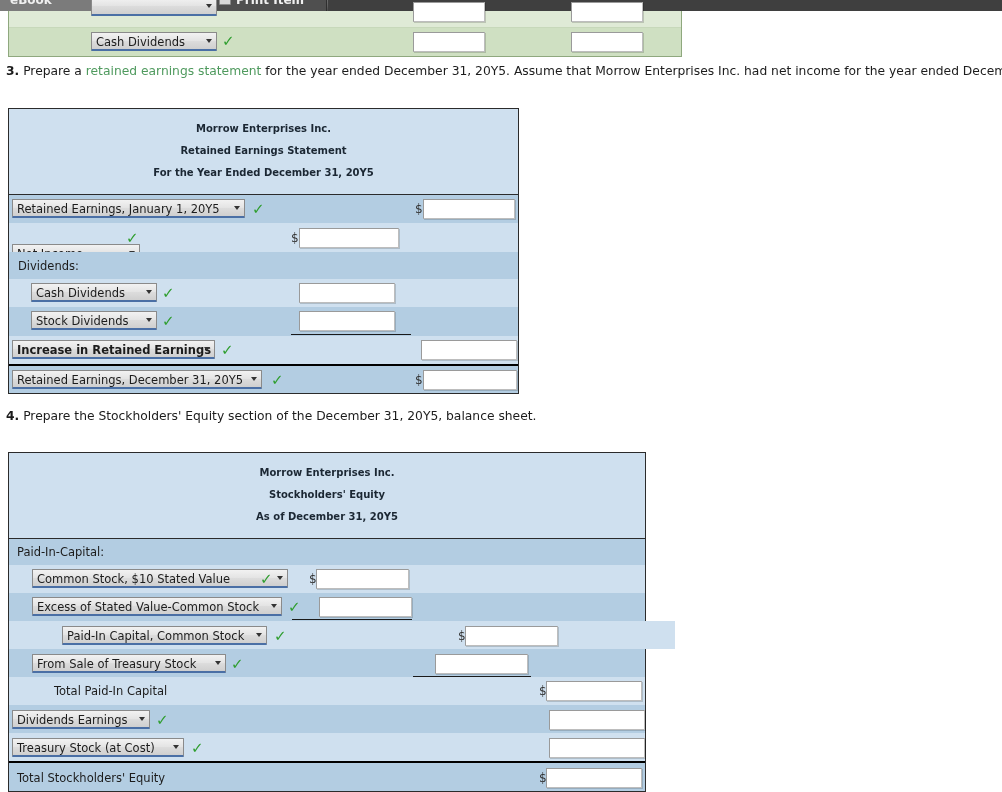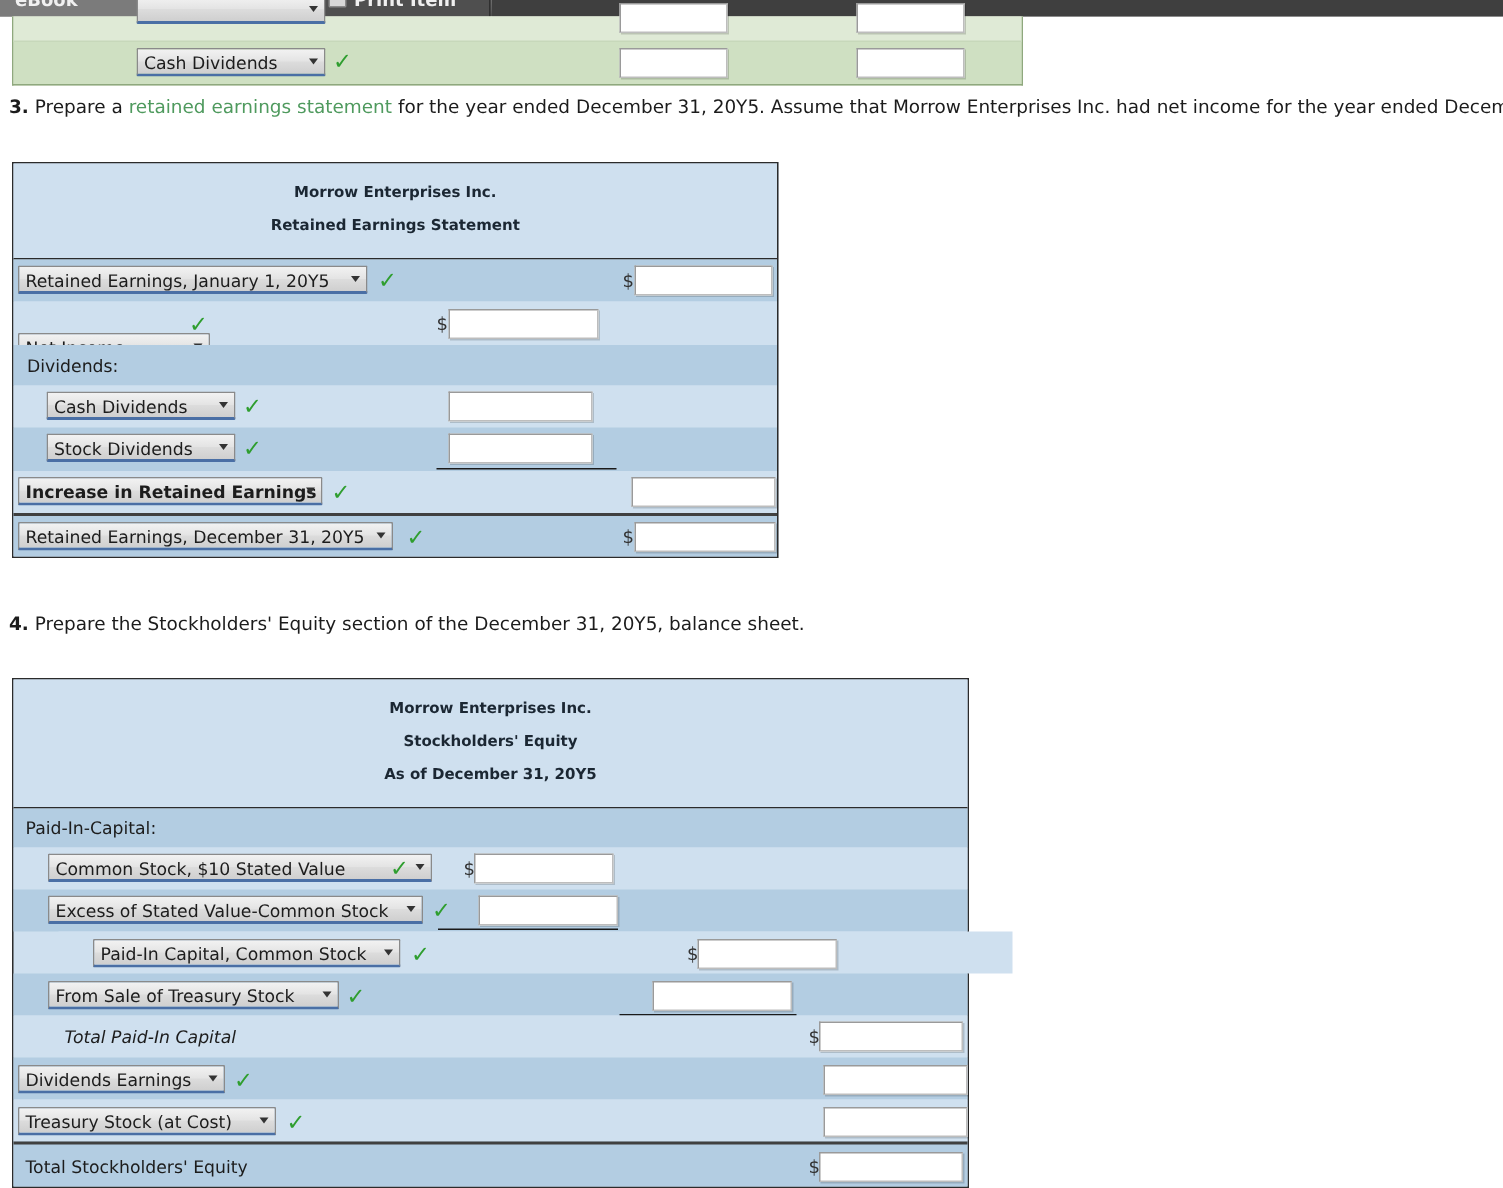--- a/index.html
+++ b/index.html
@@ -119,21 +119,21 @@
   }
   .row.dark  { background: #b3cde2; }
   .row.light { background: #cfe0ef; }
   .row-label {
     position: absolute;
     font-size: 11.5px; color: #1c1c1c;
     line-height: 28px;
     white-space: nowrap;
     font-family: "DejaVu Sans", "Liberation Sans", sans-serif;
   }
-  .topline { border-top: 2px solid #404040; text-decoration: underline; }
+  .topline { border-top: 2px solid #000000; text-decoration: underline; }
 
   
   .instr {
     position: absolute;
     font-size: 12.3px; color: #1c1c1c;
     white-space: nowrap;
     font-family: "DejaVu Sans", "Liberation Sans", sans-serif;
   }
   .instr b { font-weight: bold; }
   .green-link { color: #4f9a5e; }
@@ -176,20 +176,21 @@
   <b>3.</b>
   <span>Prepare a</span>
   <span class="green-link">retained earnings statement</span>
   <span>for the year ended December 31, 20Y5. Assume that Morrow Enterprises Inc. had net income for the year ended December 31, 20Y5, of $1</span>
 </div>
 
 <div class="stmt" style="left:8px; top:108px; width:511px;">
   <div class="stmt-head">
     <div>Morrow Enterprises Inc.</div>
     <div>Retained Earnings Statement</div>
+    <div>For the Year Ended December 31, 20Y5</div>
   </div>
 
   <div class="row dark" style="height:28px;">
     <div class="sel-box" style="left:3px; top:4px; width:233px;">
       <span>Retained Earnings, January 1, 20Y5</span>
       <span class="sel-arrow"></span>
     </div>
     <span class="check" style="left:243px; top:7px;">✓</span>
     <span class="dollar" style="left:406px; top:4px;">$</span>
     <div class="inp" style="left:414px; top:4px; width:92px;"></div>
@@ -298,21 +299,21 @@
     <div class="sel-box" style="left:23px; top:5px; width:194px;">
       <span>From Sale of Treasury Stock</span>
       <span class="sel-arrow"></span>
     </div>
     <span class="check" style="left:222px; top:8px;">✓</span>
     <div class="inp" style="left:426px; top:5px; width:93px;"></div>
     <div class="rule" style="left:404px; top:27px; width:118px;"></div>
   </div>
 
   <div class="row light" style="height:28px;">
-    <span class="row-label" style="left:34px; top:0;font-style:italic;">Total Paid-In Capital</span>
+    <span class="row-label" style="left:45px; top:0;">Total Paid-In Capital</span>
     <span class="dollar" style="left:530px; top:4px;">$</span>
     <div class="inp" style="left:537px; top:4px; width:96px;"></div>
   </div>
 
   <div class="row dark" style="height:28px;">
     <div class="sel-box" style="left:3px; top:5px; width:138px;">
       <span>Dividends Earnings</span>
       <span class="sel-arrow"></span>
     </div>
     <span class="check" style="left:147px; top:8px;">✓</span>

